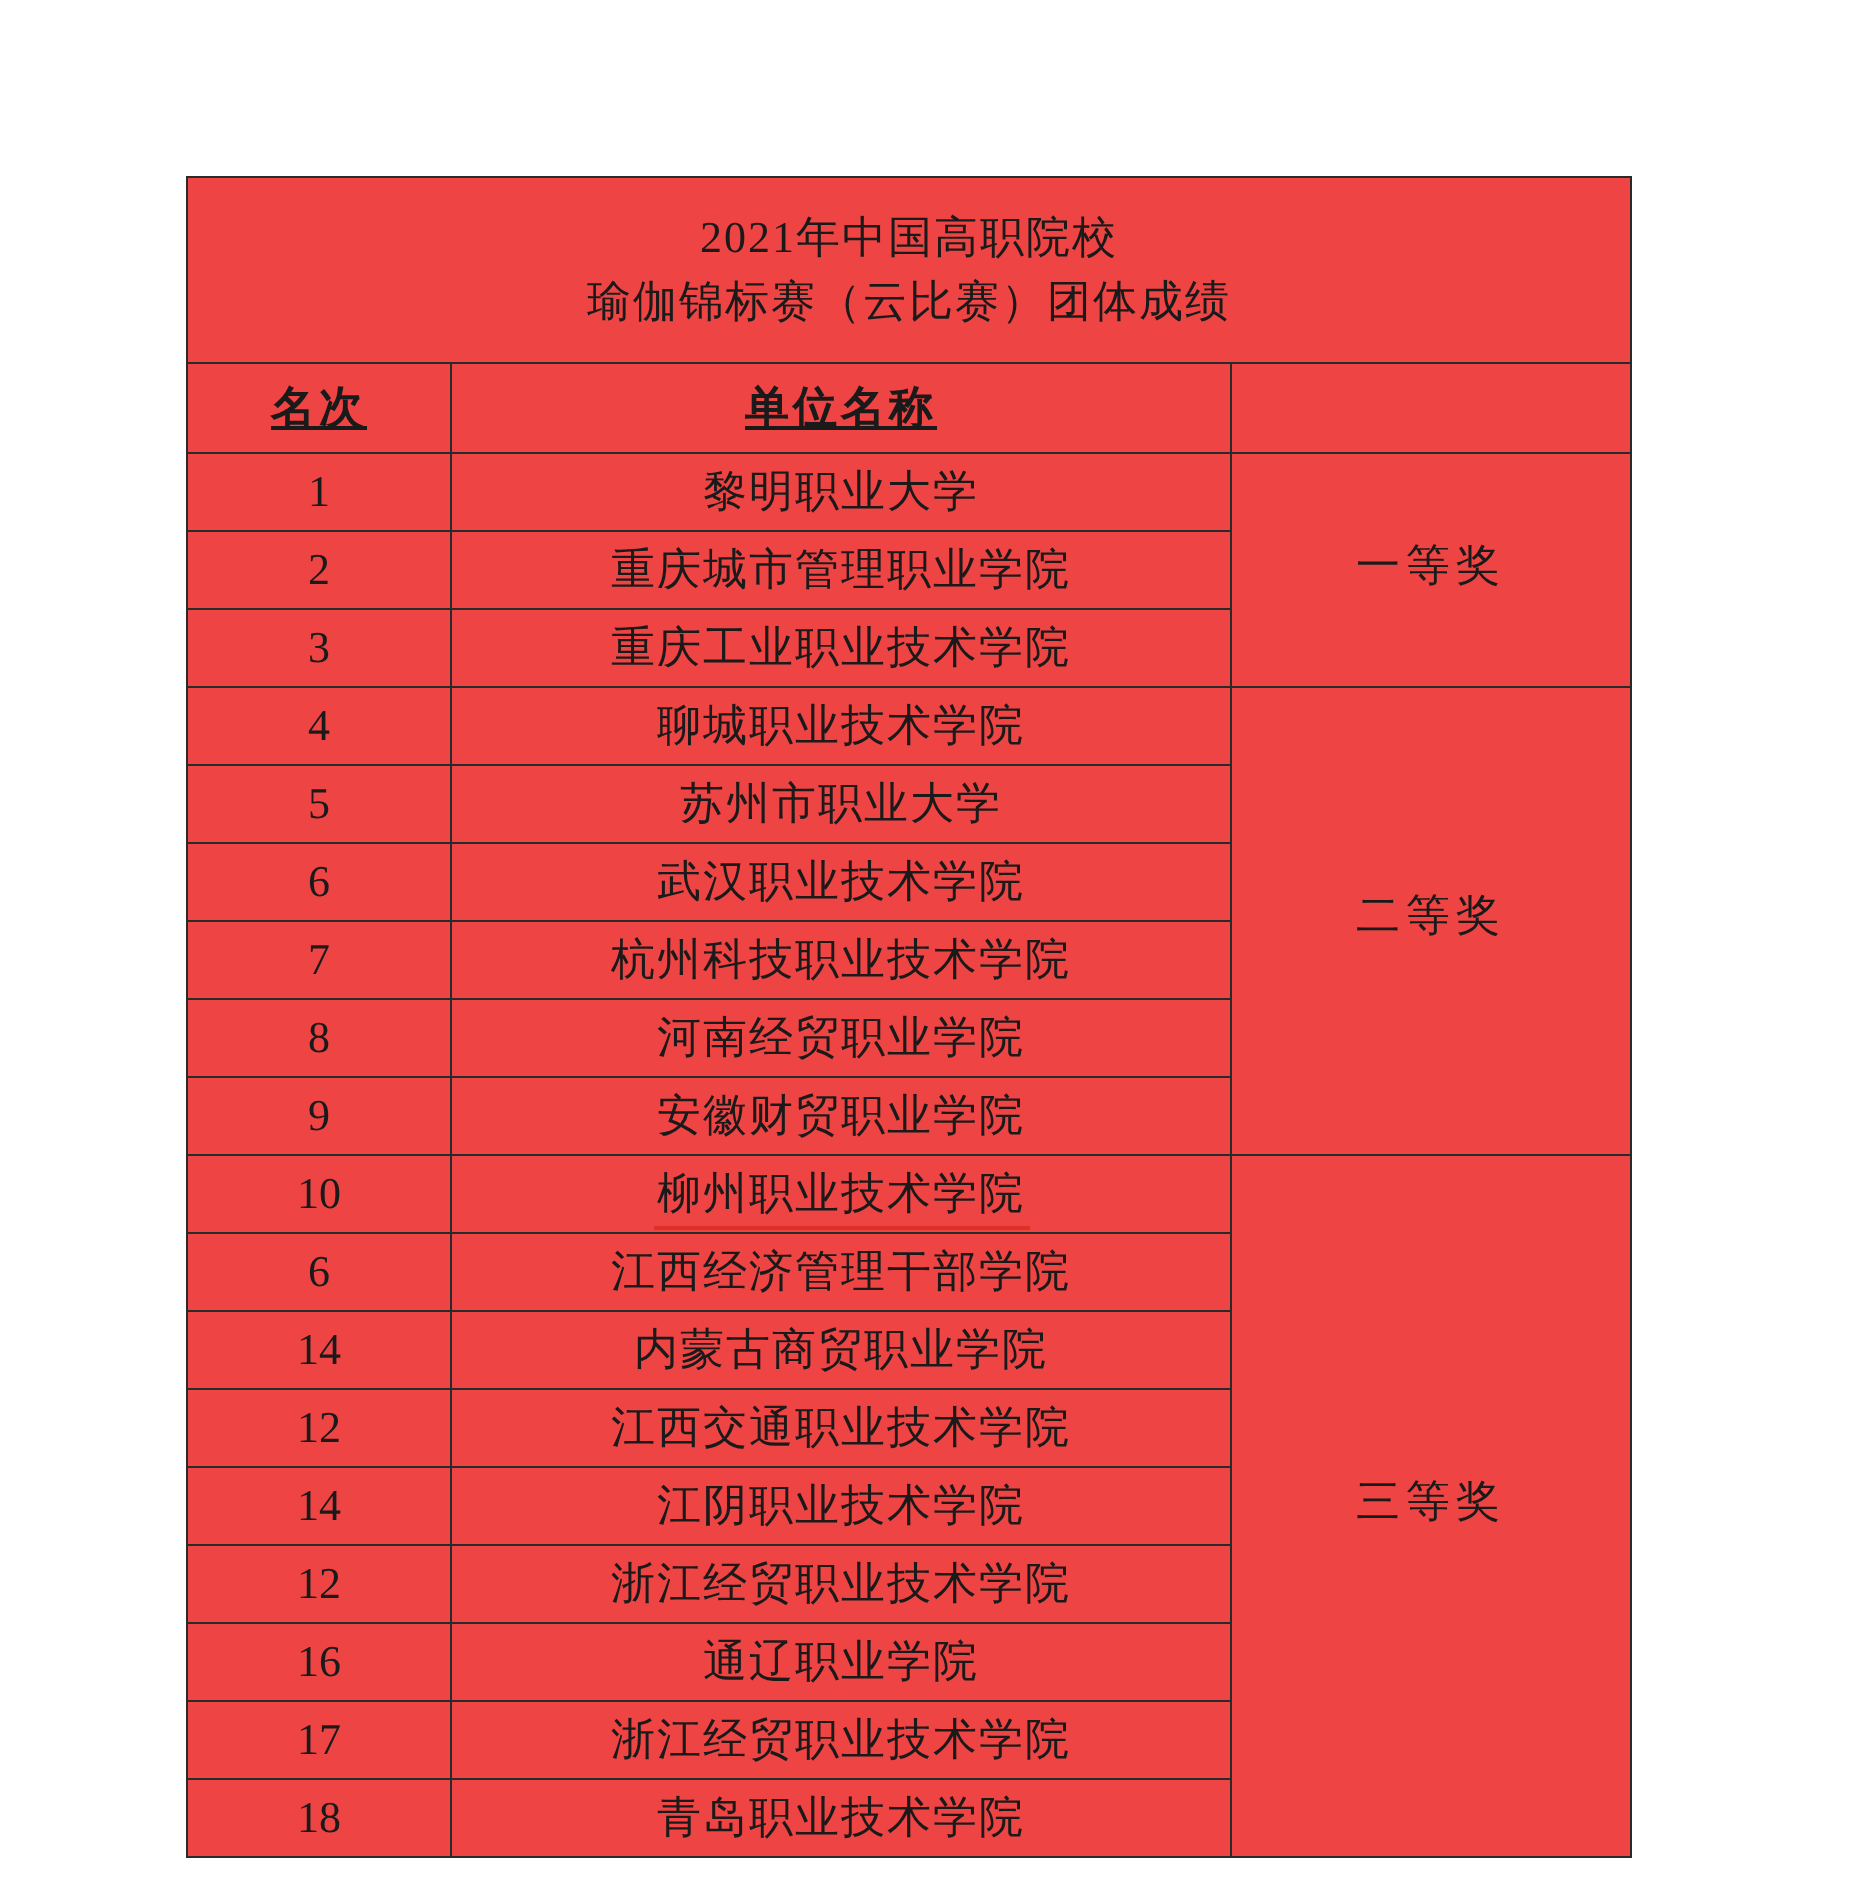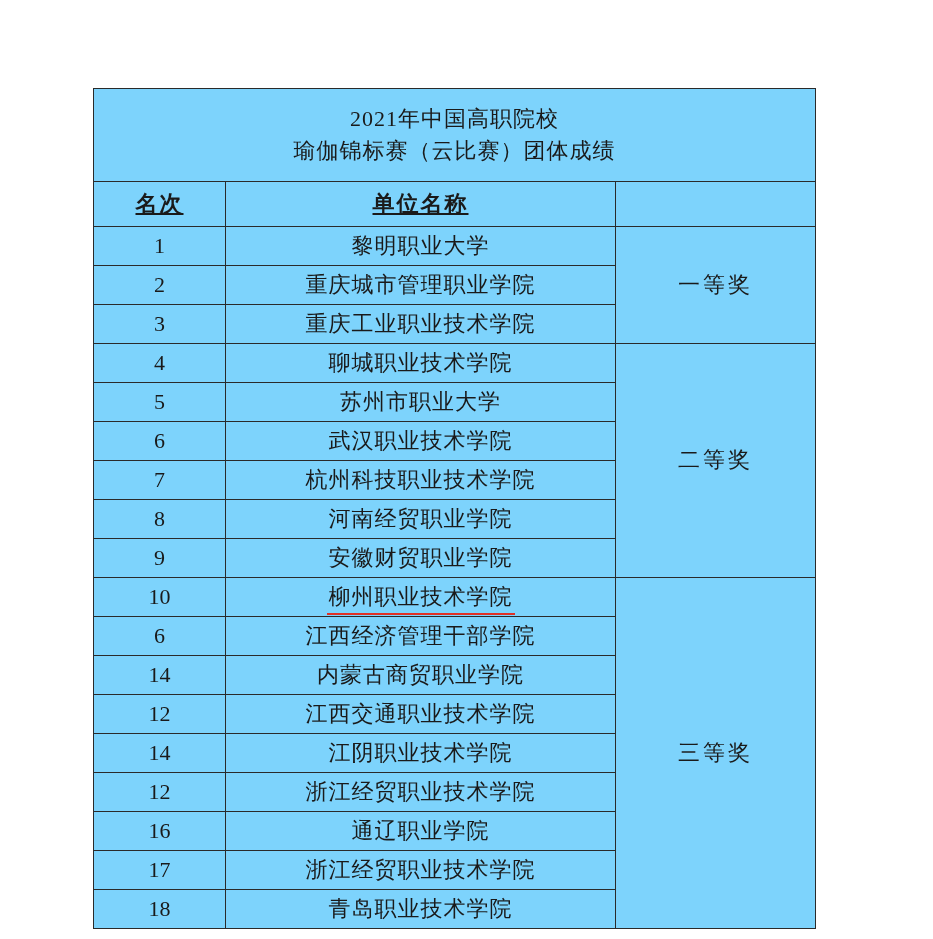--- a/index.html
+++ b/index.html
@@ -25,21 +25,21 @@
     position: absolute;
     left: 93px;
     top: 88px;
     width: 722px;
   }
 
   table.results {
     border-collapse: collapse;
     width: 722px;
     table-layout: fixed;
-    background: #7dd3fc;
+    background: #ef4444;
   }
 
   table.results td {
     border: 1px solid #2a2a2a;
     text-align: center;
     vertical-align: middle;
     color: #1a1a1a;
     font-size: 22px;
     line-height: 1.1;
     padding: 0;
@@ -80,20 +80,21 @@
   }
   td.name-cell {
     height: 38px;
     font-size: 23px;
     letter-spacing: 1px;
     position: relative;
   }
   td.award-cell {
     font-size: 25px;
     letter-spacing: 3px;
+    font-family: Liberation Mono, monospace;
   }
 
   
   .underline-mark {
     position: relative;
     display: inline-block;
   }
   .underline-mark::after {
     content: "";
     position: absolute;

